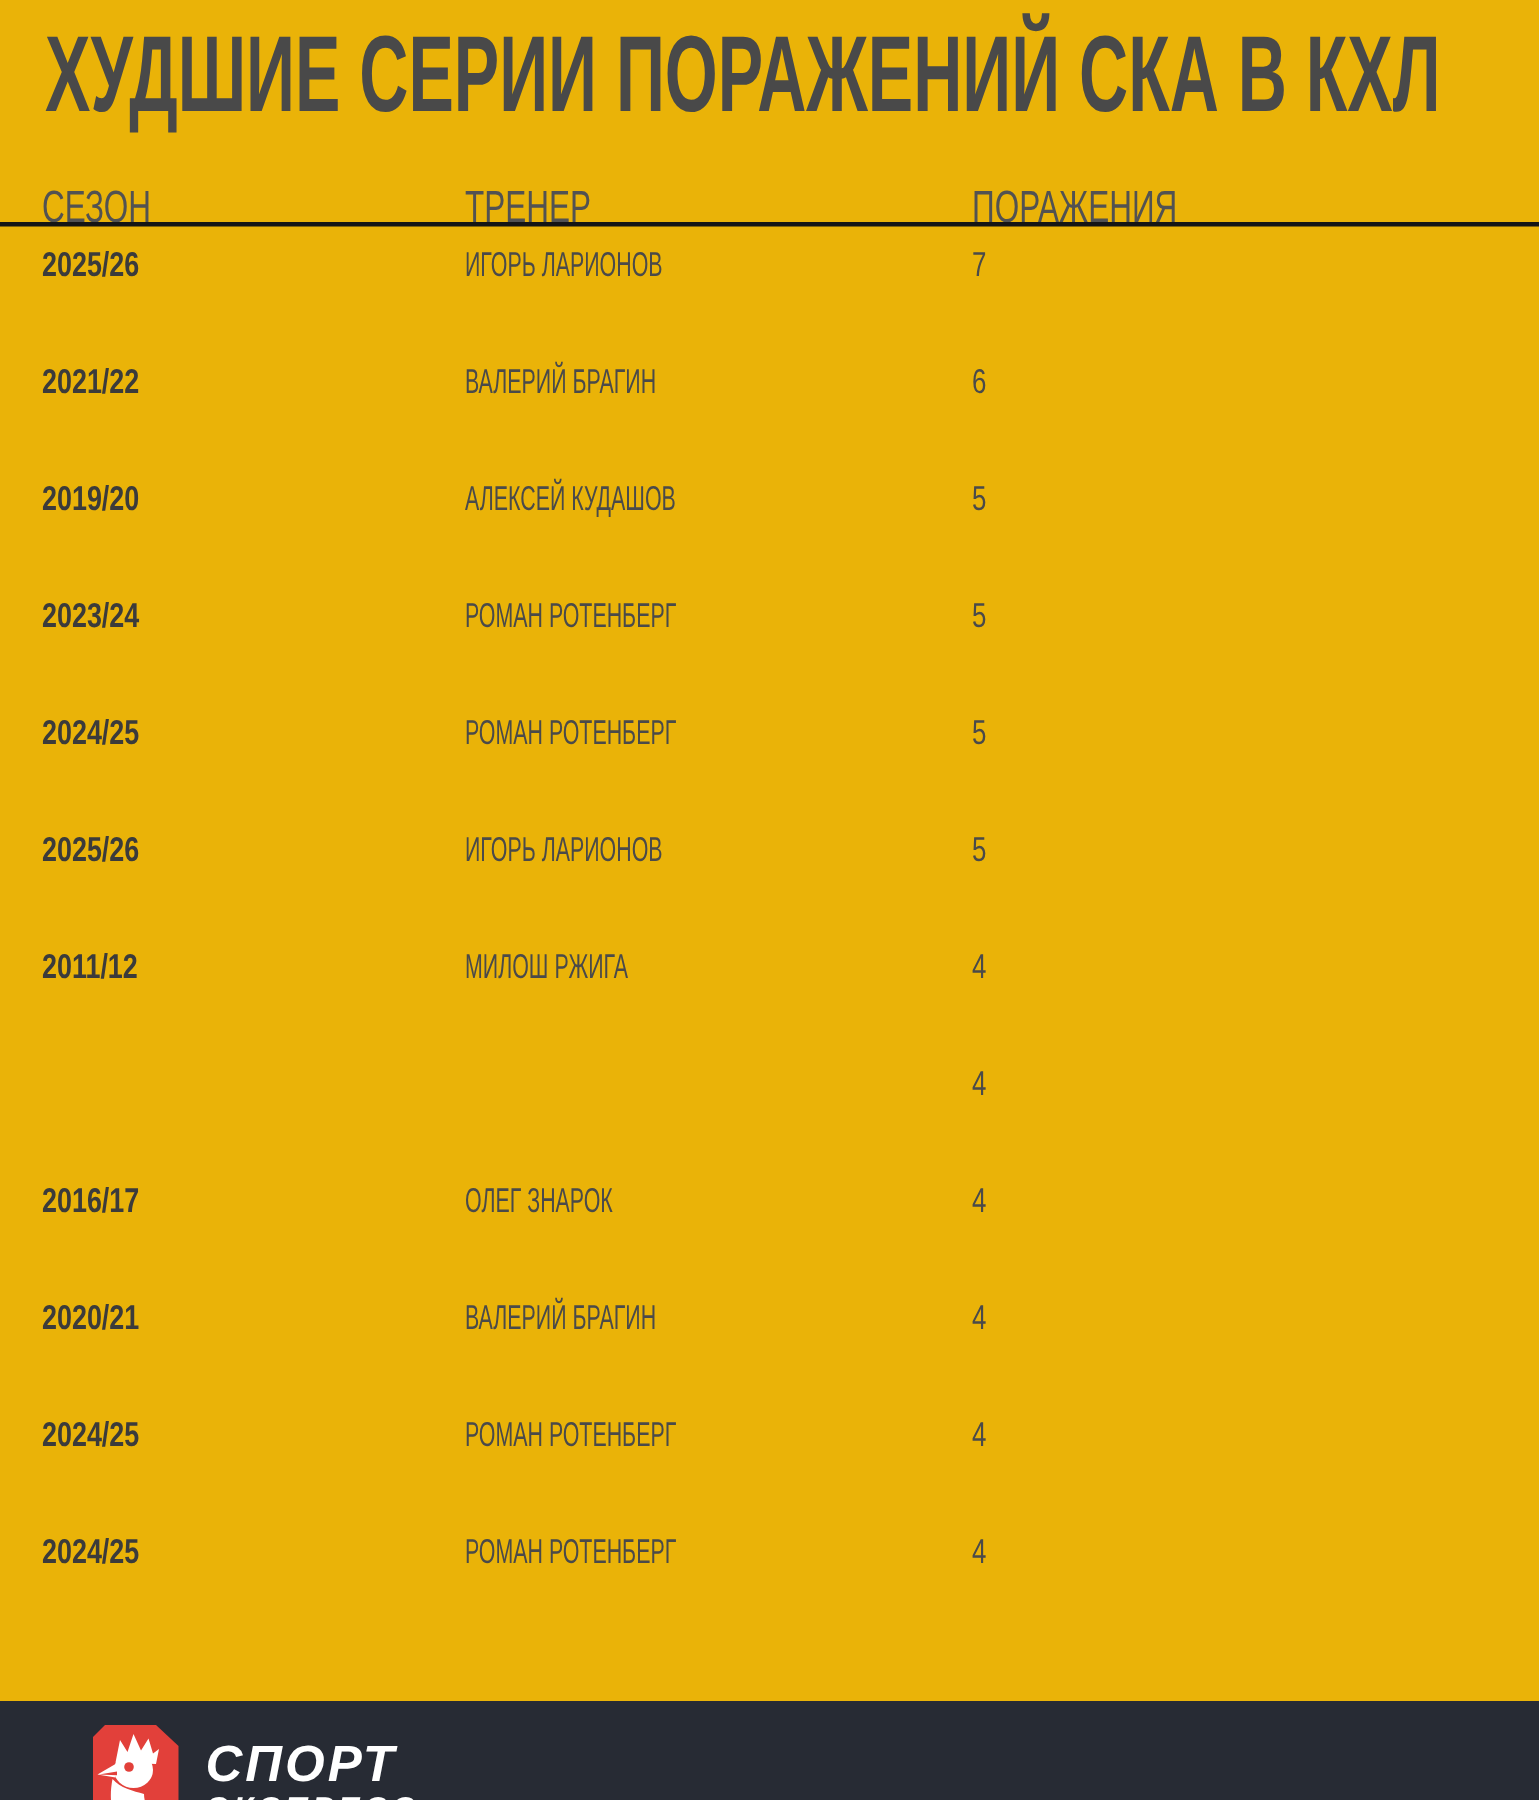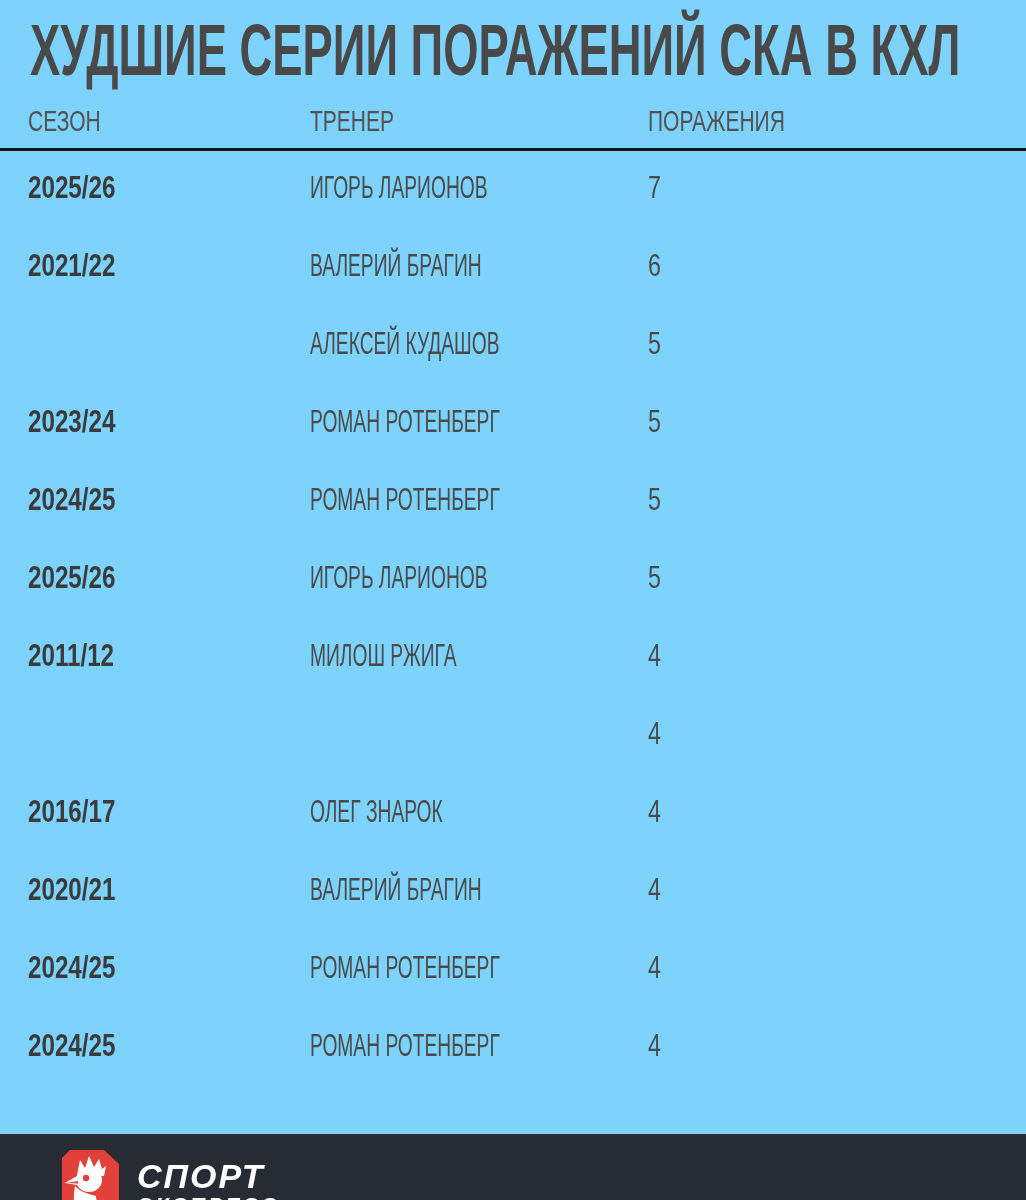--- a/index.html
+++ b/index.html
@@ -10,55 +10,55 @@
   }
   .cond { display:inline-block; transform-origin:0 50%; white-space:nowrap; }
 
   .title {
     position:absolute; left:30px; top:14px; line-height:1;
     font-size:72px; font-weight:bold; color:#494949; letter-spacing:0px;
   }
   .title .cond { transform:scaleX(0.63); }
 
   .hdr-label {
-    position:absolute; top:106px; font-size:30px; font-weight:normal;
+    position:absolute; top:124px; font-size:30px; font-weight:normal;
     color:#525252; line-height:1;
   }
   .hdr-label .cond { transform:scaleX(0.70); }
   .hdr-season   { left:28px; }
   .hdr-coach    { left:310px; }
   .hdr-losses   { left:648px; }
 
   .rule {
     position:absolute; left:0; top:148px; width:1026px; height:3px;
     background:#151515;
   }
 
   .rows { position:absolute; left:0; top:137px; width:1026px; }
   .row { position:relative; height:78px; }
-  .cell { position:absolute; top:12px; height:78px; line-height:78px; font-size:31px;text-decoration:underline; }
+  .cell { position:absolute; top:0; height:78px; line-height:78px; font-size:23px;text-decoration:underline; }
   .cell-season { left:28px;  font-weight:bold; color:#3b3b3b; }
   .cell-season .cond { transform:scaleX(0.78); }
   .cell-coach  { left:310px; color:#4a4a4a; }
   .cell-coach .cond { transform:scaleX(0.62); }
   .cell-losses { left:648px; color:#4a4a4a; }
   .cell-losses .cond { transform:scaleX(0.75); }
 
   .footer {
     position:absolute; left:0; top:1086px; width:1026px; height:114px;
   }
   .logo-shield { position:absolute; left:62px; top:16px; }
   .brand { position:absolute; left:137px; color:#ffffff; font-style:italic; font-weight:bold; line-height:1; }
   .brand-1 { top:25px;  font-size:34px; letter-spacing:2px; }
   .brand-2 { top:61px;  font-size:22px; letter-spacing:2.5px; }
 </style>
 </head>
 <body>
 
-<div class="page" style="background: #7dd3fc;">
+<div class="page" style="background: #eab308;">
 
   <h1 class="title" style="color: rgb(73, 73, 73);"><span class="cond">ХУДШИЕ СЕРИИ ПОРАЖЕНИЙ СКА В КХЛ</span></h1>
 
   <div class="hdr-label hdr-season" style="color: rgb(82, 82, 82);"><span class="cond">СЕЗОН</span></div>
   <div class="hdr-label hdr-coach" style="color: rgb(82, 82, 82);"><span class="cond">ТРЕНЕР</span></div>
   <div class="hdr-label hdr-losses" style="color: rgb(82, 82, 82);"><span class="cond">ПОРАЖЕНИЯ</span></div>
 
   <div class="rule" style="background: rgb(21, 21, 21);"></div>
 
   <div class="rows">
@@ -68,20 +68,21 @@
       <div class="cell cell-losses" style="color: rgb(74, 74, 74);"><span class="cond">7</span></div>
     </div>
 
     <div class="row">
       <div class="cell cell-season" style="color: rgb(59, 59, 59);"><span class="cond">2021/22</span></div>
       <div class="cell cell-coach" style="color: rgb(74, 74, 74);"><span class="cond">ВАЛЕРИЙ БРАГИН</span></div>
       <div class="cell cell-losses" style="color: rgb(74, 74, 74);"><span class="cond">6</span></div>
     </div>
 
     <div class="row">
+      <div class="cell cell-season" style="color: rgb(59, 59, 59);"><span class="cond">2019/20</span></div>
       <div class="cell cell-coach" style="color: rgb(74, 74, 74);"><span class="cond">АЛЕКСЕЙ КУДАШОВ</span></div>
       <div class="cell cell-losses" style="color: rgb(74, 74, 74);"><span class="cond">5</span></div>
     </div>
 
     <div class="row">
       <div class="cell cell-season" style="color: rgb(59, 59, 59);"><span class="cond">2023/24</span></div>
       <div class="cell cell-coach" style="color: rgb(74, 74, 74);"><span class="cond">РОМАН РОТЕНБЕРГ</span></div>
       <div class="cell cell-losses" style="color: rgb(74, 74, 74);"><span class="cond">5</span></div>
     </div>
 

